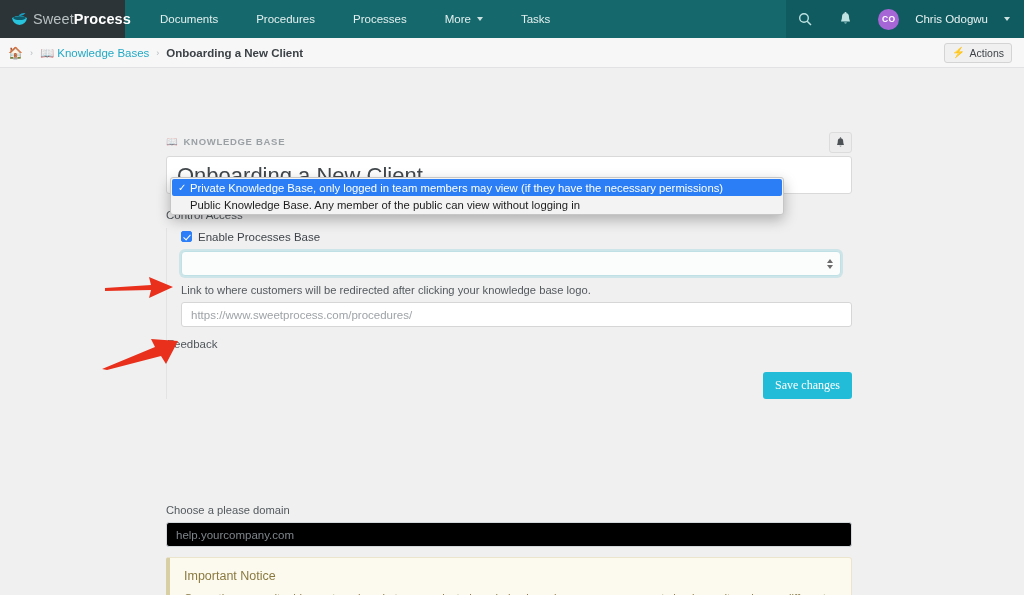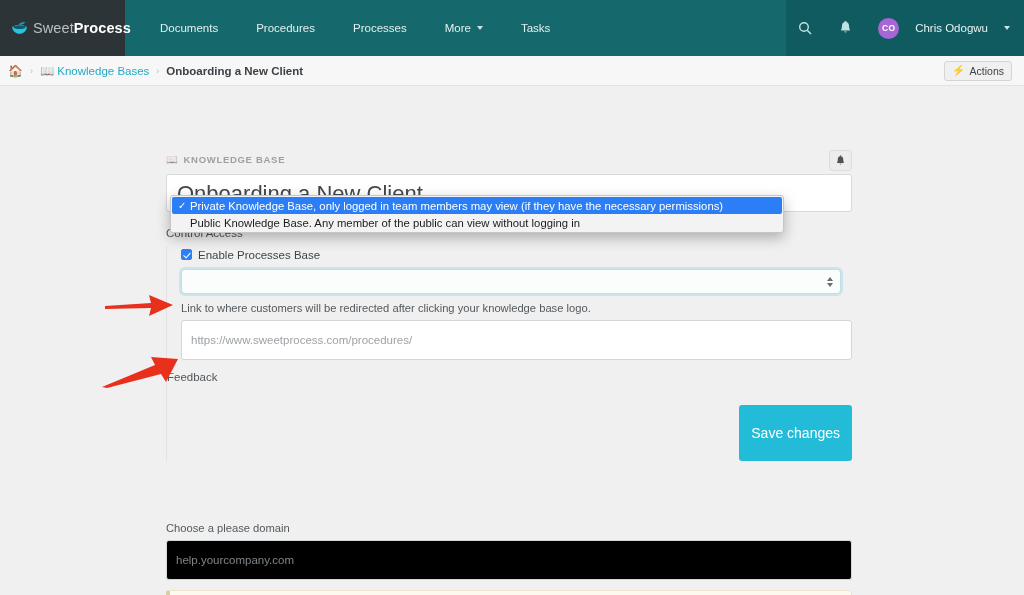--- a/index.html
+++ b/index.html
@@ -8,21 +8,21 @@
     width: 1024px; height: 595px;
     overflow: hidden;
     background: #f0f0f1;
     font-family: "Liberation Sans", sans-serif;
     -webkit-font-smoothing: antialiased;
   }
 
   
   .navbar {
     position: relative;
-    height: 56px;
+    height: 38px;
     background: #15696c;
     display: flex;
     align-items: stretch;
   }
   .brand {
     width: 125px;
     background: #2c3437;
     display: flex;
     align-items: center;
     padding-left: 11px;
@@ -244,21 +244,21 @@
     border-radius: 2px;
   }
 
   .help-text {
     font-size: 11.2px;
     color: #53595d;
     margin: 8px 0 6px 0;
   }
   .text-input {
     width: 100%;
-    height: 40px;
+    height: 25px;
     background: #fff;
     border: 1px solid #d6d6d6;
     border-radius: 3px;
     font-size: 11.5px;
     color: #33383b;
     padding: 0 9px;
     font-family: "Liberation Sans", sans-serif;
   }
   .text-input::placeholder { color: #9ea3a7; }
   .text-input:disabled {
@@ -266,24 +266,24 @@
     border-color: #d3d8da;
     color: #7f868b;
   }
 
   .save-row { display: flex; justify-content: flex-end; margin-top: 22px; }
   .save-btn {
     background: #22bcd8;
     color: #fff;
     border: none;
     border-radius: 3px;
-    font-size: 14px;
-    padding: 20px 12px;
-    cursor: pointer;
-    font-family: Liberation Sans, sans-serif;
+    font-size: 12px;
+    padding: 6px 12px;
+    cursor: pointer;
+    font-family: Liberation Serif, serif;
   }
 
   .domain-block { position: absolute; left: 166px; top: 436px; width: 686px; }
   .notice {
     margin-top: 10px;
     background: #fcfaef;
     border: 1px solid #ece5cd;
     border-left: 4px solid #d8cfa4;
     border-radius: 3px;
     padding: 11px 14px 12px 14px;

